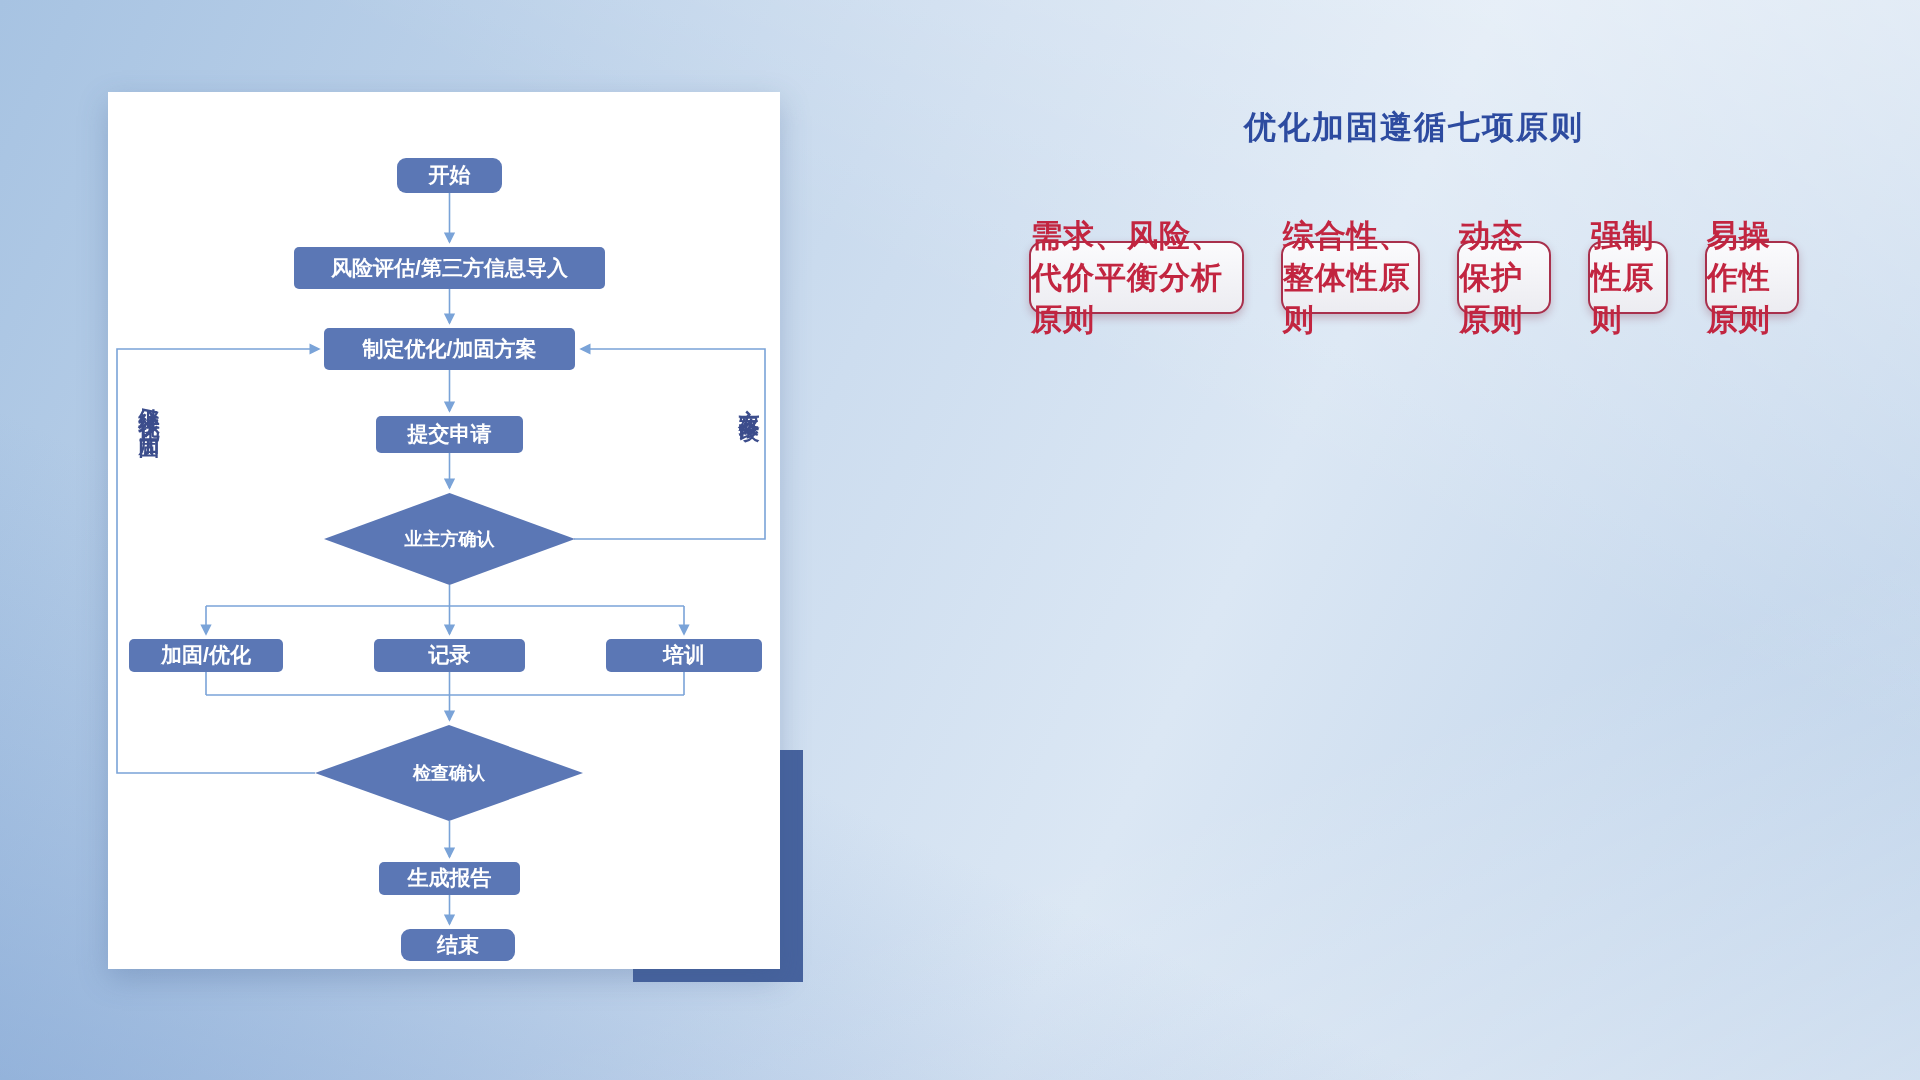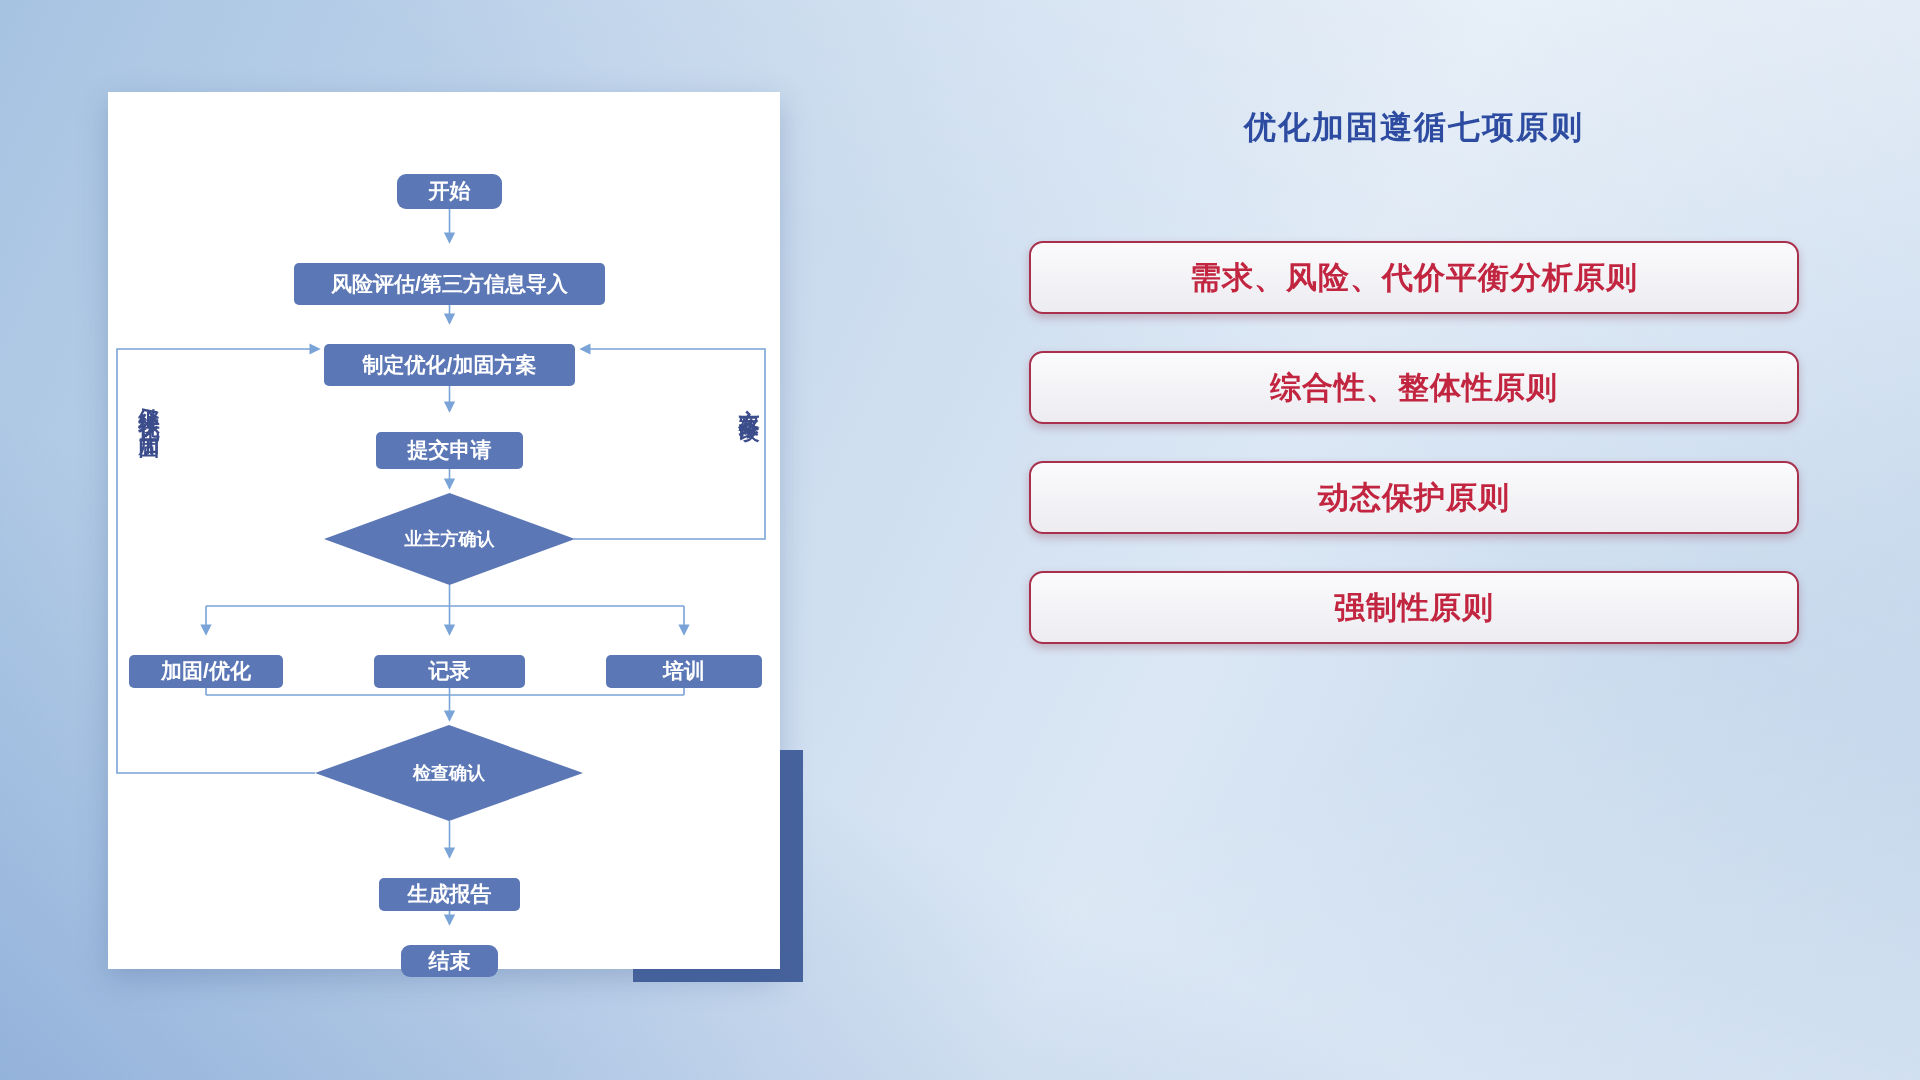--- a/index.html
+++ b/index.html
@@ -27,21 +27,20 @@
     box-shadow:0 10px 28px rgba(60,90,140,0.28);
   }
 
   .card svg.connectors { position:absolute; left:0; top:0; width:672px; height:877px; pointer-events:none; }
 
   .node {
     position:absolute; background:#5b77b5; color:#ffffff; font-weight:bold;
     display:flex; align-items:center; justify-content:center;
     font-size:21px; border-radius:5px; text-align:center; line-height:1.15;
     white-space:nowrap;
-    margin-top:16px;
   }
   .node.pill { border-radius:9px; }
   .diamond {
     position:absolute; background:#5b77b5; color:#ffffff; font-weight:bold;
     display:flex; align-items:center; justify-content:center;
     clip-path:polygon(50% 0,100% 50%,50% 100%,0 50%);
     font-size:18px; text-align:center;
   }
   .vlabel {
     position:absolute; writing-mode:vertical-rl; color:#3c4d8c; font-weight:bold;
@@ -49,21 +48,21 @@
   }
 
   
   .principles-title {
     position:absolute; left:1029px; top:106px; width:770px;
     text-align:center; font-size:32px; font-weight:bold; color:#2d4ba0;
     letter-spacing:2px; z-index:2;
   }
   .principles {
     position:absolute; left:1029px; top:241px; width:770px;
-    display:flex; flex-direction:column; gap:37px; z-index:2;justify-content:space-between;
+    display:flex; flex-direction:row; gap:37px; z-index:2;justify-content:space-between;
   }
   .principle-box {
     height:73px; border:2px solid #a8304c; border-radius:14px;
     background:linear-gradient(180deg,#fbfbfd 0%, #ececf1 100%);
     box-shadow:0 4px 9px rgba(130,45,70,0.28);
     display:flex; align-items:center; justify-content:center;
     font-size:31px; font-weight:bold; color:#c22540; letter-spacing:1px;
   }
 </style>
 </head>
@@ -113,28 +112,29 @@
   <div class="node" style="left:21px; top:547px; width:154px; height:33px;">加固/优化</div>
 
   <div class="node" style="left:266px; top:547px; width:151px; height:33px;">记录</div>
 
   <div class="node" style="left:498px; top:547px; width:156px; height:33px;">培训</div>
 
   <div class="diamond" style="left:207px; top:633px; width:268px; height:96px;">检查确认</div>
 
   <div class="node" style="left:271px; top:770px; width:141px; height:33px;">生成报告</div>
 
-  <div class="node pill" style="left:293px; top:837px; width:97px; height:32px;">结束</div>
+  <div class="node pill" style="left:293px; top:837px; width:114px; height:32px;">结束</div>
 
   <div class="vlabel" style="left:27px; top:300px;">继续优化/加固</div>
 
   <div class="vlabel" style="left:627px; top:300px;">方案修改</div>
 
 </div>
 
 <div class="principles-title">优化加固遵循七项原则</div>
 
 <div class="principles">
   <div class="principle-box">需求、风险、代价平衡分析原则</div>
   <div class="principle-box">综合性、整体性原则</div>
   <div class="principle-box">动态保护原则</div>
   <div class="principle-box">强制性原则</div>
+  <div class="principle-box">易操作性原则</div>
 </div>
 
 </body></html>

